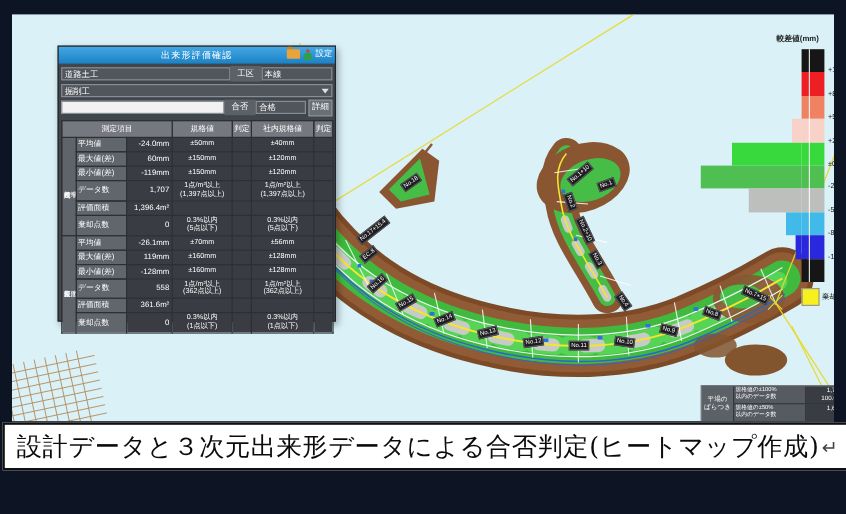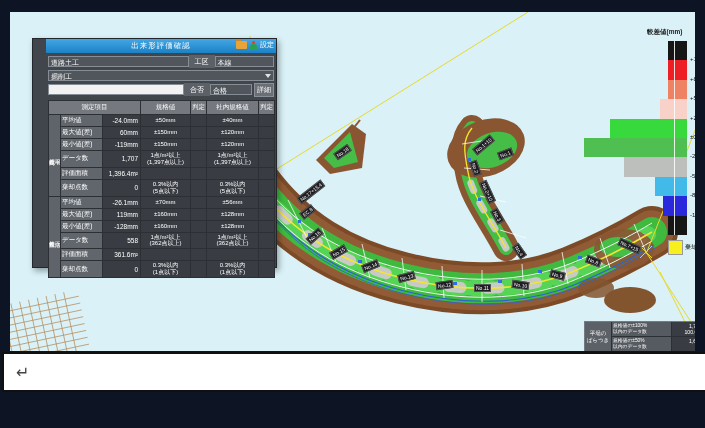--- a/index.html
+++ b/index.html
@@ -2,21 +2,21 @@
 <html><head>
 <meta charset="utf-8">
 <style>
   html,body{margin:0;padding:0;background:#0d1423;font-family:"Liberation Sans",sans-serif;}
   .frame{position:relative;width:705px;height:428px;background:#0d1423;overflow:hidden;}
   .canvas{position:absolute;left:10px;top:12px;width:685px;height:339px;background:#d9f1f7;border:0;overflow:hidden;}
   svg.layer{position:absolute;left:0;top:0;width:685px;height:339px;}
   .stations{position:absolute;left:0;top:0;width:685px;height:339px;pointer-events:none;z-index:3;}
   .st{position:absolute;background:#1d1d22;color:#fff;font-size:5px;line-height:6px;padding:0 1px;white-space:nowrap;border:1px solid #555;}
   
-  .dialog{position:absolute;left:22px;top:26px;width:230px;height:228px;background:#41464c;border:1px solid #23262a;box-shadow:2px 3px 6px rgba(0,0,0,.35);z-index:5;font-size:7px;color:#fff;padding-left:13px;}
+  .dialog{position:absolute;left:38px;top:26px;width:230px;height:228px;background:#41464c;border:1px solid #23262a;box-shadow:2px 3px 6px rgba(0,0,0,.35);z-index:5;font-size:7px;color:#fff;}
   .titlebar{height:14px;background:linear-gradient(#43a7e4,#1b82c6);display:flex;align-items:center;position:relative;}
   .titlebar .title{flex:1;text-align:center;font-size:7.5px;color:#fff;letter-spacing:1px;}
   .tb-icons{position:absolute;right:2px;top:1px;display:flex;align-items:center;gap:3px;}
   .folder-ic{width:11px;height:8px;background:#e8a33b;border-radius:1px;position:relative;}
   .folder-ic::before{content:"";position:absolute;left:0;top:-2px;width:5px;height:2px;background:#c9882a;border-radius:1px 1px 0 0;}
   .person-ic{width:7px;height:9px;position:relative;}
   .person-ic::before{content:"";position:absolute;left:2px;top:0;width:3px;height:3px;border-radius:50%;background:#d04438;}
   .person-ic::after{content:"";position:absolute;left:0;top:3px;width:7px;height:6px;border-radius:3px 3px 0 0;background:#2e9e4f;}
   .settings-lbl{font-size:7px;color:#fff;}
   .form{padding:2px;}
@@ -404,15 +404,16 @@
             <div class="st-val">
               <div>1,654</div>
               <div></div>
             </div>
           </div>
         </div>
     </div>
   </div>
 
   <div class="caption">
+    <span class="cap-text">設計データと３次元出来形データによる合否判定(ヒートマップ作成)</span>
     <span class="cap-ret">↵</span>
   </div>
 </div>
 
 </body></html>

